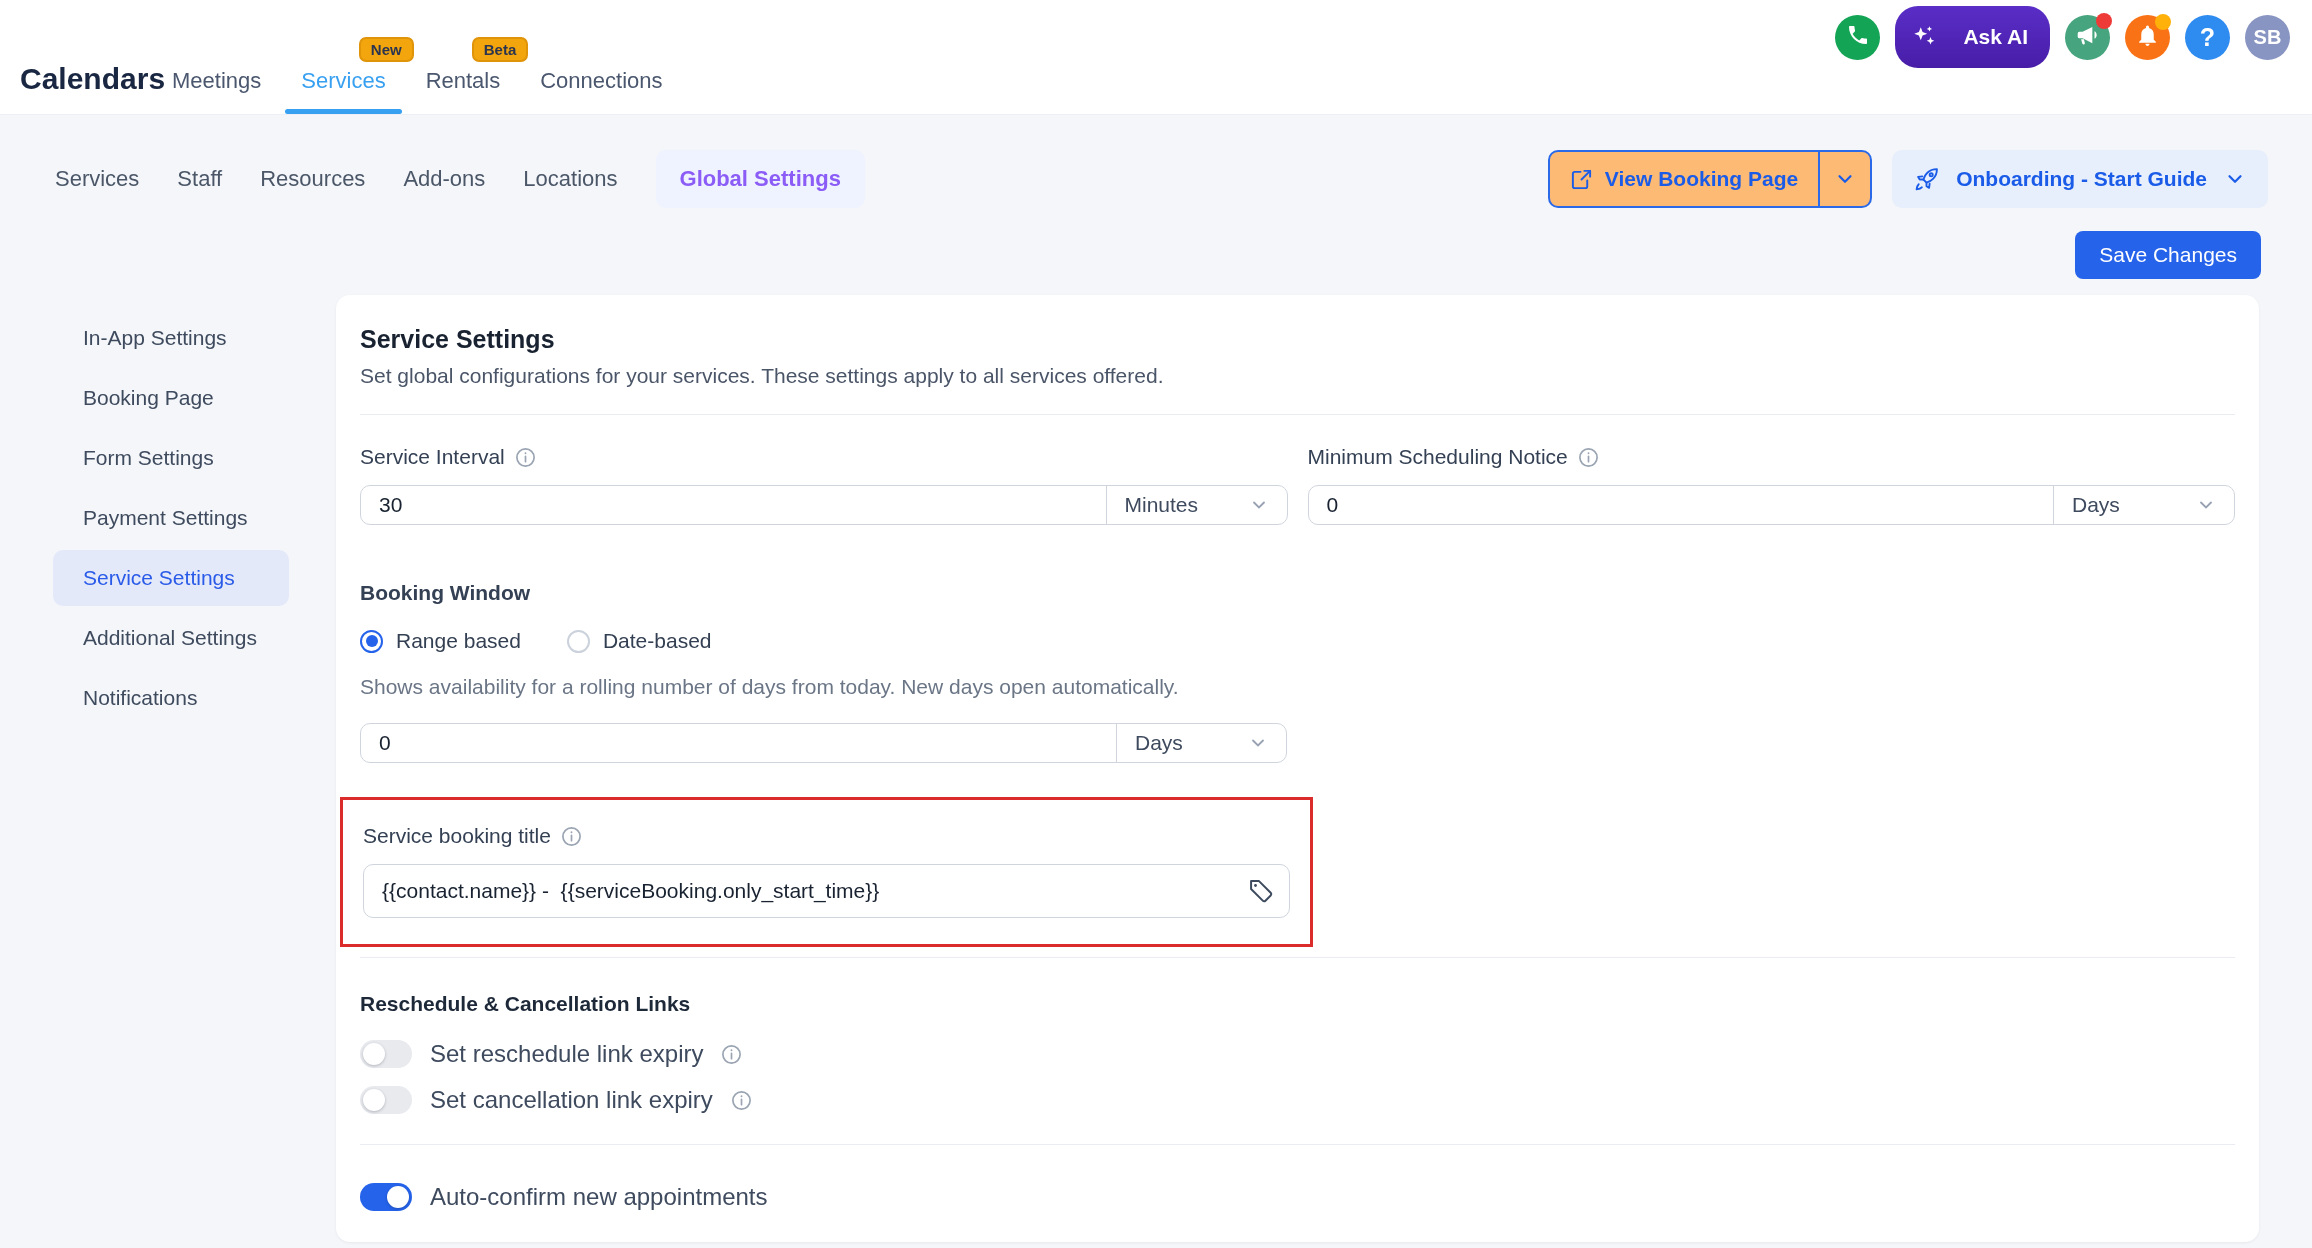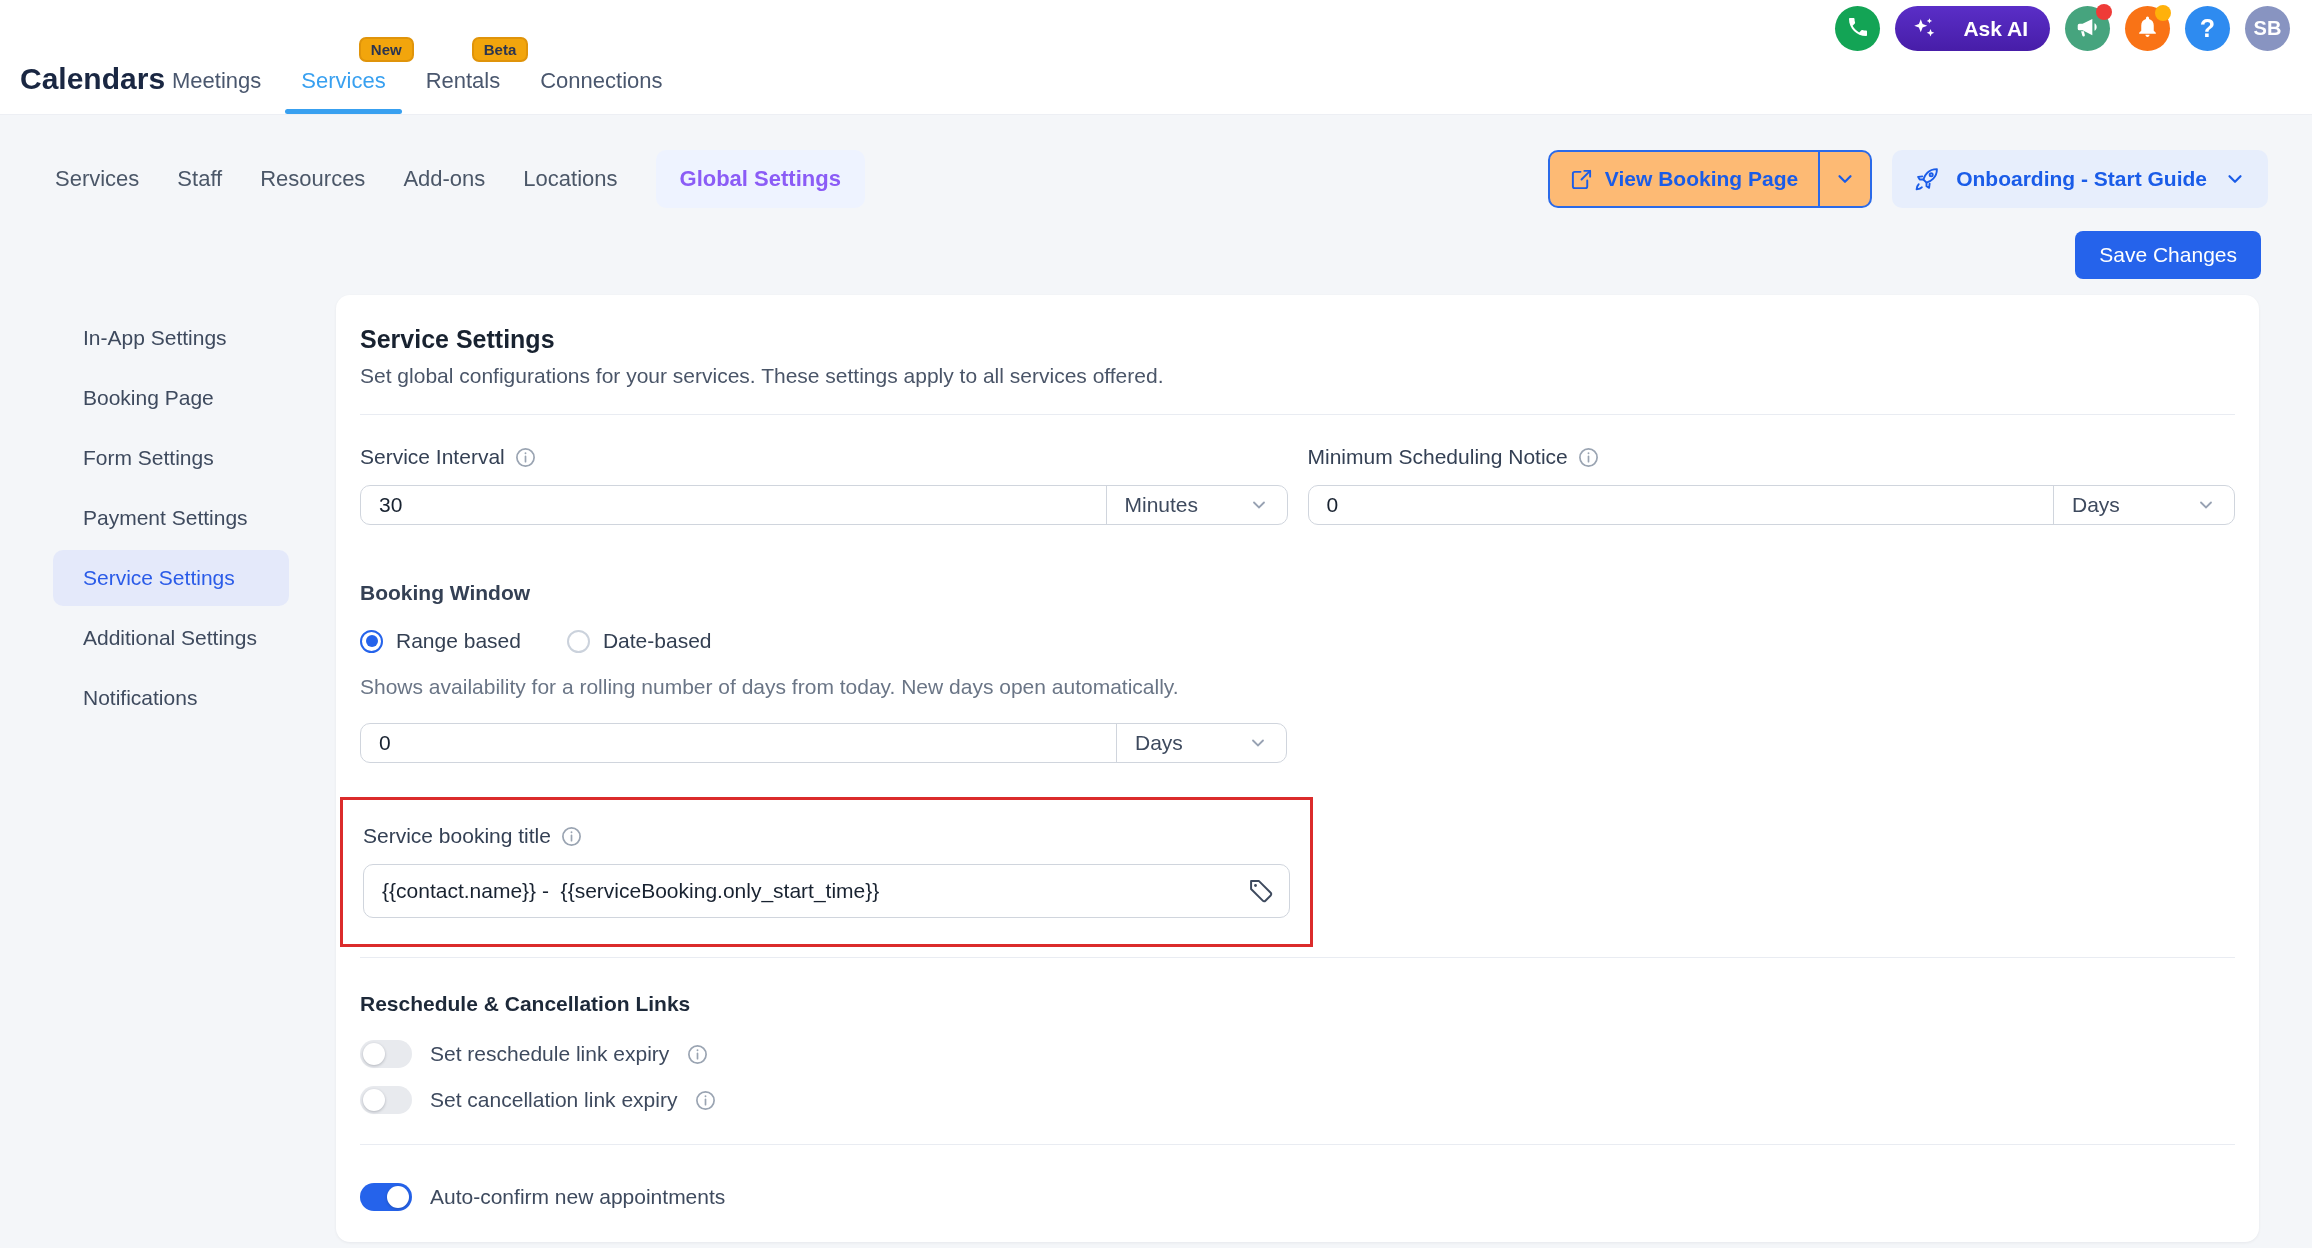--- a/index.html
+++ b/index.html
@@ -18,21 +18,21 @@
   .badge{position:absolute;top:-31px;right:-26px;background:#f2a50c;border:2px solid #e0940a;color:#2b3550;
          font-size:15px;font-weight:700;padding:2px 10px;border-radius:7px;white-space:nowrap;}
   .top-icons{position:absolute;right:22px;top:6px;display:flex;align-items:center;gap:15px;}
   .circ{width:45px;height:45px;border-radius:50%;display:flex;align-items:center;justify-content:center;position:relative;cursor:pointer;}
   .phone{background:#13a455;} .mega{background:#46a47e;} .bell{background:#f97316;}
   .help{background:#2e8bf0;color:#fff;font-size:25px;font-weight:700;}
   .avatar{background:#8894c1;color:#fff;font-size:20px;font-weight:600;}
   .dot{position:absolute;width:16px;height:16px;border-radius:50%;}
   .dot.red{background:#ef3b37;top:-2px;right:-2px;}
   .dot.amber{background:#ffb10a;top:-1px;right:-1px;}
-  .askai{display:flex;align-items:center;gap:26px;height:45px;padding:0 22px 0 16px;border:none;border-radius:23px;
+  .askai{display:flex;align-items:center;gap:26px;height:62px;padding:0 22px 0 16px;border:none;border-radius:23px;
          background:linear-gradient(180deg,#5a2ec7,#471da8);color:#fff;font-size:21px;font-weight:600;
          font-family:inherit;cursor:pointer;}
   
   .subnav-left{position:absolute;left:55px;top:150px;height:58px;display:flex;align-items:center;gap:38px;}
   .snav{font-size:22px;color:#4b5768;cursor:pointer;}
   .snav.active{background:#eef3ff;color:#8b5cf6;font-weight:700;height:58px;display:flex;align-items:center;
                padding:0 24px;border-radius:10px;}
   .subnav-right{position:absolute;right:44px;top:150px;height:58px;display:flex;align-items:stretch;gap:20px;}
   .split-btn{display:flex;border:2px solid #2a6ae9;border-radius:10px;background:#fdba74;color:#1a5ce8;overflow:hidden;}
   .split-main{display:flex;align-items:center;gap:12px;padding:0 20px;font-size:21px;font-weight:700;cursor:pointer;}
@@ -74,21 +74,21 @@
   .tag-btn{position:absolute;right:14px;top:50%;transform:translateY(-50%);cursor:pointer;display:flex;}
   .divider.post-annot{margin-top:10px;}
   .section-title{margin-top:34px;font-size:21px;font-weight:700;color:#1d2939;}
   .toggle-row{margin-top:24px;display:flex;align-items:center;gap:18px;}
   .toggle-row.second{margin-top:18px;}
   .toggle{width:52px;height:28px;border-radius:14px;background:#e8eaee;position:relative;cursor:pointer;flex:none;}
   .toggle::after{content:"";position:absolute;top:3px;left:3px;width:22px;height:22px;border-radius:50%;background:#fff;
                  box-shadow:0 1px 3px rgba(16,24,40,.25);}
   .toggle.on{background:#2563eb;}
   .toggle.on::after{left:auto;right:3px;}
-  .toggle-label{font-size:21px;color:#3e4a5e;}
+  .toggle-label{font-size:24px;color:#3e4a5e;}
   .divider.pre-auto{margin-top:30px;}
   .toggle-row.auto{margin-top:38px;}
 </style>
 </head>
 <body>
 
 <header class="topbar">
   <div class="brand">Calendars</div>
   <nav class="top-tabs">
     <div class="ttab">Meetings</div>

